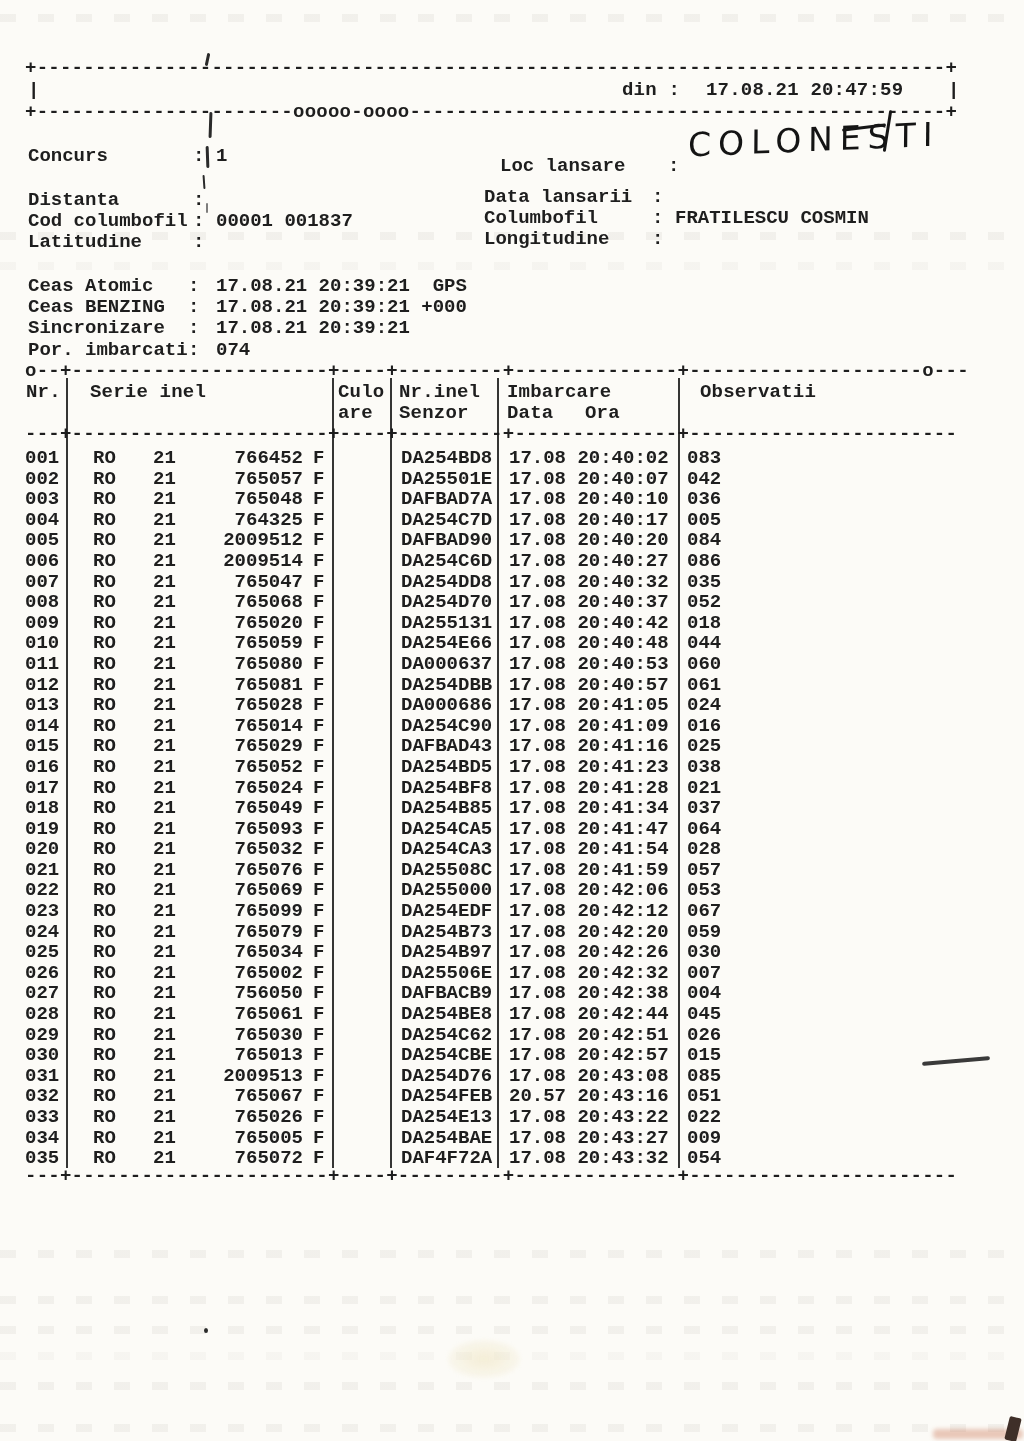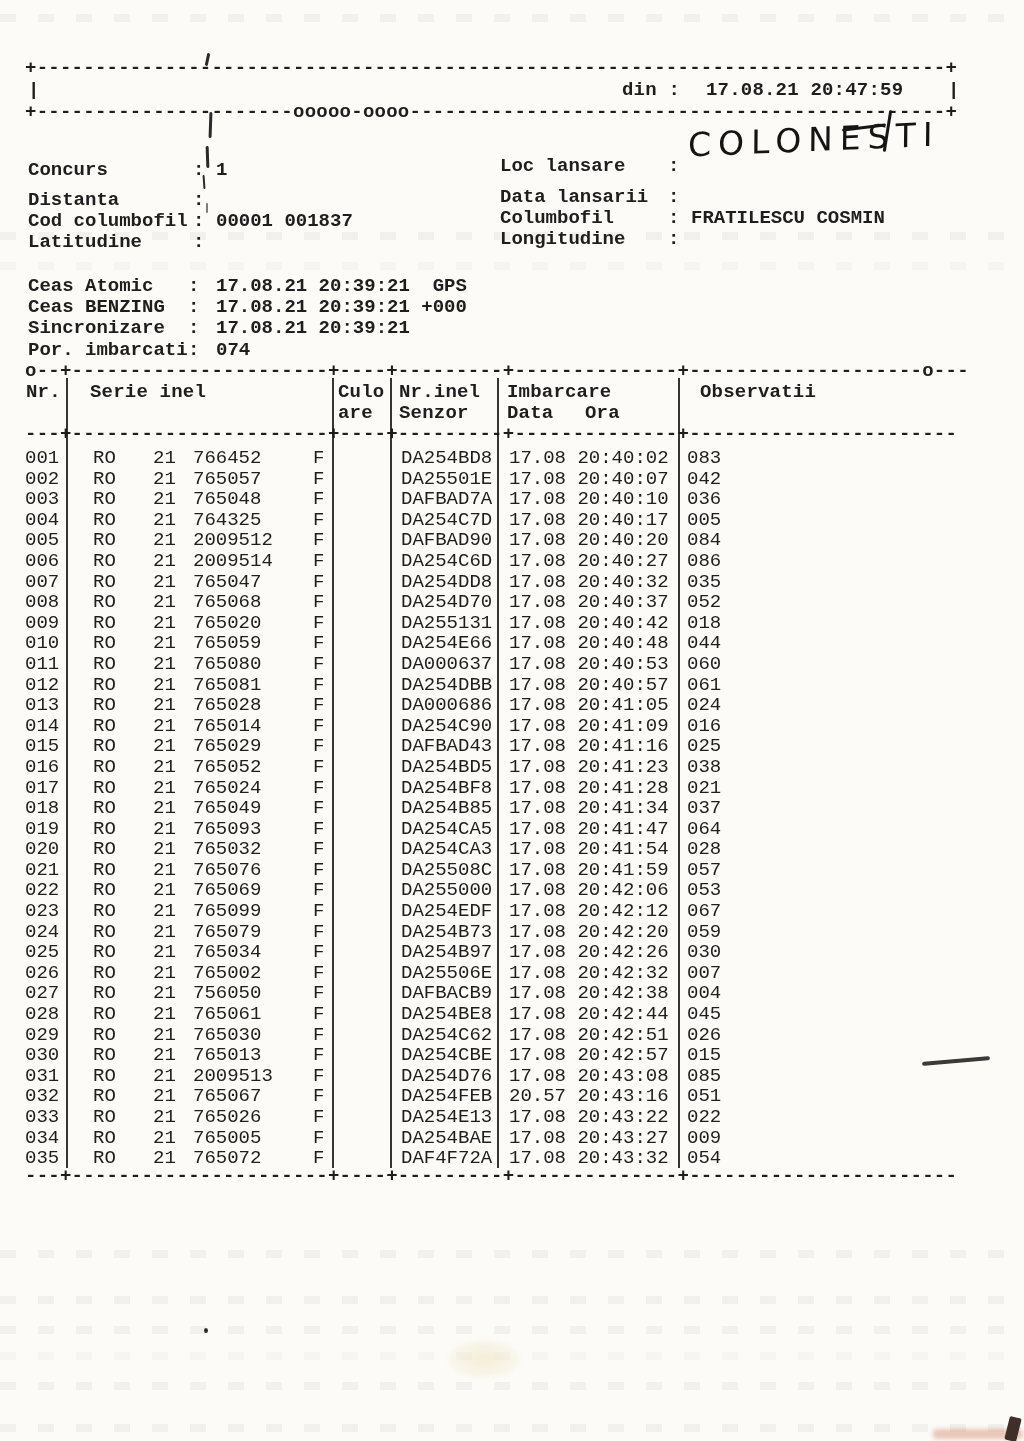--- a/index.html
+++ b/index.html
@@ -13,26 +13,26 @@
   
   .infocol{position:absolute;}
   .inforow{height:21.2px;line-height:21.2px;font-size:19px;font-weight:700;white-space:pre;display:flex;}
   .inforow .lbl{display:inline-block;width:165px;}
   .inforow .colon{display:inline-block;width:10px;}
   .inforow .val{display:inline-block;margin-left:13px;}
   .clockcol .inforow .lbl{width:160px;}
   .clockcol .inforow .val{margin-left:18px;}
   
   .tbody{position:absolute;left:25px;top:448px;}
-  .trow{display:flex;height:20.6px;line-height:20.6px;font-size:19px;font-weight:400;white-space:pre;}
+  .trow{display:flex;height:20.6px;line-height:20.6px;font-size:19px;font-weight:700;white-space:pre;}
   .c{display:inline-block;}
   .c-nr{width:42px;}
   .c-country{margin-left:26px;width:36px;}
   .c-year{margin-left:24px;width:26px;}
-  .c-ring{margin-left:14px;width:110px;}
+  .c-ring{margin-left:14px;width:110px;text-align:right;}
   .c-sex{margin-left:10px;width:16px;}
   .c-sensor{margin-left:72px;width:94px;}
   .c-dt{margin-left:14px;width:166px;}
   .c-obs{margin-left:12px;}
   .vline{position:absolute;width:1.6px;background:rgba(25,25,25,.88);top:378px;height:790px;}
   
   .hand{position:absolute;left:688px;top:120px;font-family:"DejaVu Sans",sans-serif;
         font-size:33px;font-weight:400;letter-spacing:7px;color:#141414;
         transform:rotate(-2.5deg) skewX(-3deg);}
   .stroke{position:absolute;background:#161616;border-radius:2px;}
@@ -62,21 +62,21 @@
   <div class="band" style="top:1382px"></div>
   <div class="band" style="top:1424px"></div>
 
   <div class="t ascii" style="left:25px;top:58px">+------------------------------------------------------------------------------+</div>
   <div class="t" style="left:28px;top:80px">|</div>
   <div class="t" style="left:622px;top:80px">din :</div>
   <div class="t" style="left:706px;top:80px">17.08.21 20:47:59</div>
   <div class="t" style="left:948px;top:80px">|</div>
   <div class="t ascii" style="left:25px;top:102px">+----------------------ooooo-oooo----------------------------------------------+</div>
 
-  <div class="infocol" style="left:28px;top:160px">
+  <div class="infocol" style="left:28px;top:146px">
     <div class="inforow">
       <span class="lbl">Concurs</span><span class="colon">:</span><span class="val">1</span>
     </div>
   </div>
   <div class="infocol" style="left:500px;top:156px">
     <div class="inforow">
       <span class="lbl" style="width:168px">Loc lansare</span><span class="colon">:</span><span class="val"></span>
     </div>
   </div>
 
@@ -92,21 +92,21 @@
 
       <div class="inforow">
         <span class="lbl">Cod columbofil</span><span class="colon">:</span><span class="val">00001 001837</span>
       </div>
 
       <div class="inforow">
         <span class="lbl">Latitudine</span><span class="colon">:</span><span class="val"></span>
       </div>
     </div>
 
-  <div class="infocol" style="left:500px;top:187px">
+  <div class="infocol" style="left:484px;top:187px">
 
       <div class="inforow">
         <span class="lbl" style="width:168px">Data lansarii</span><span class="colon">:</span><span class="val"></span>
       </div>
 
       <div class="inforow">
         <span class="lbl" style="width:168px">Columbofil</span><span class="colon">:</span><span class="val">FRATILESCU COSMIN</span>
       </div>
 
       <div class="inforow">

